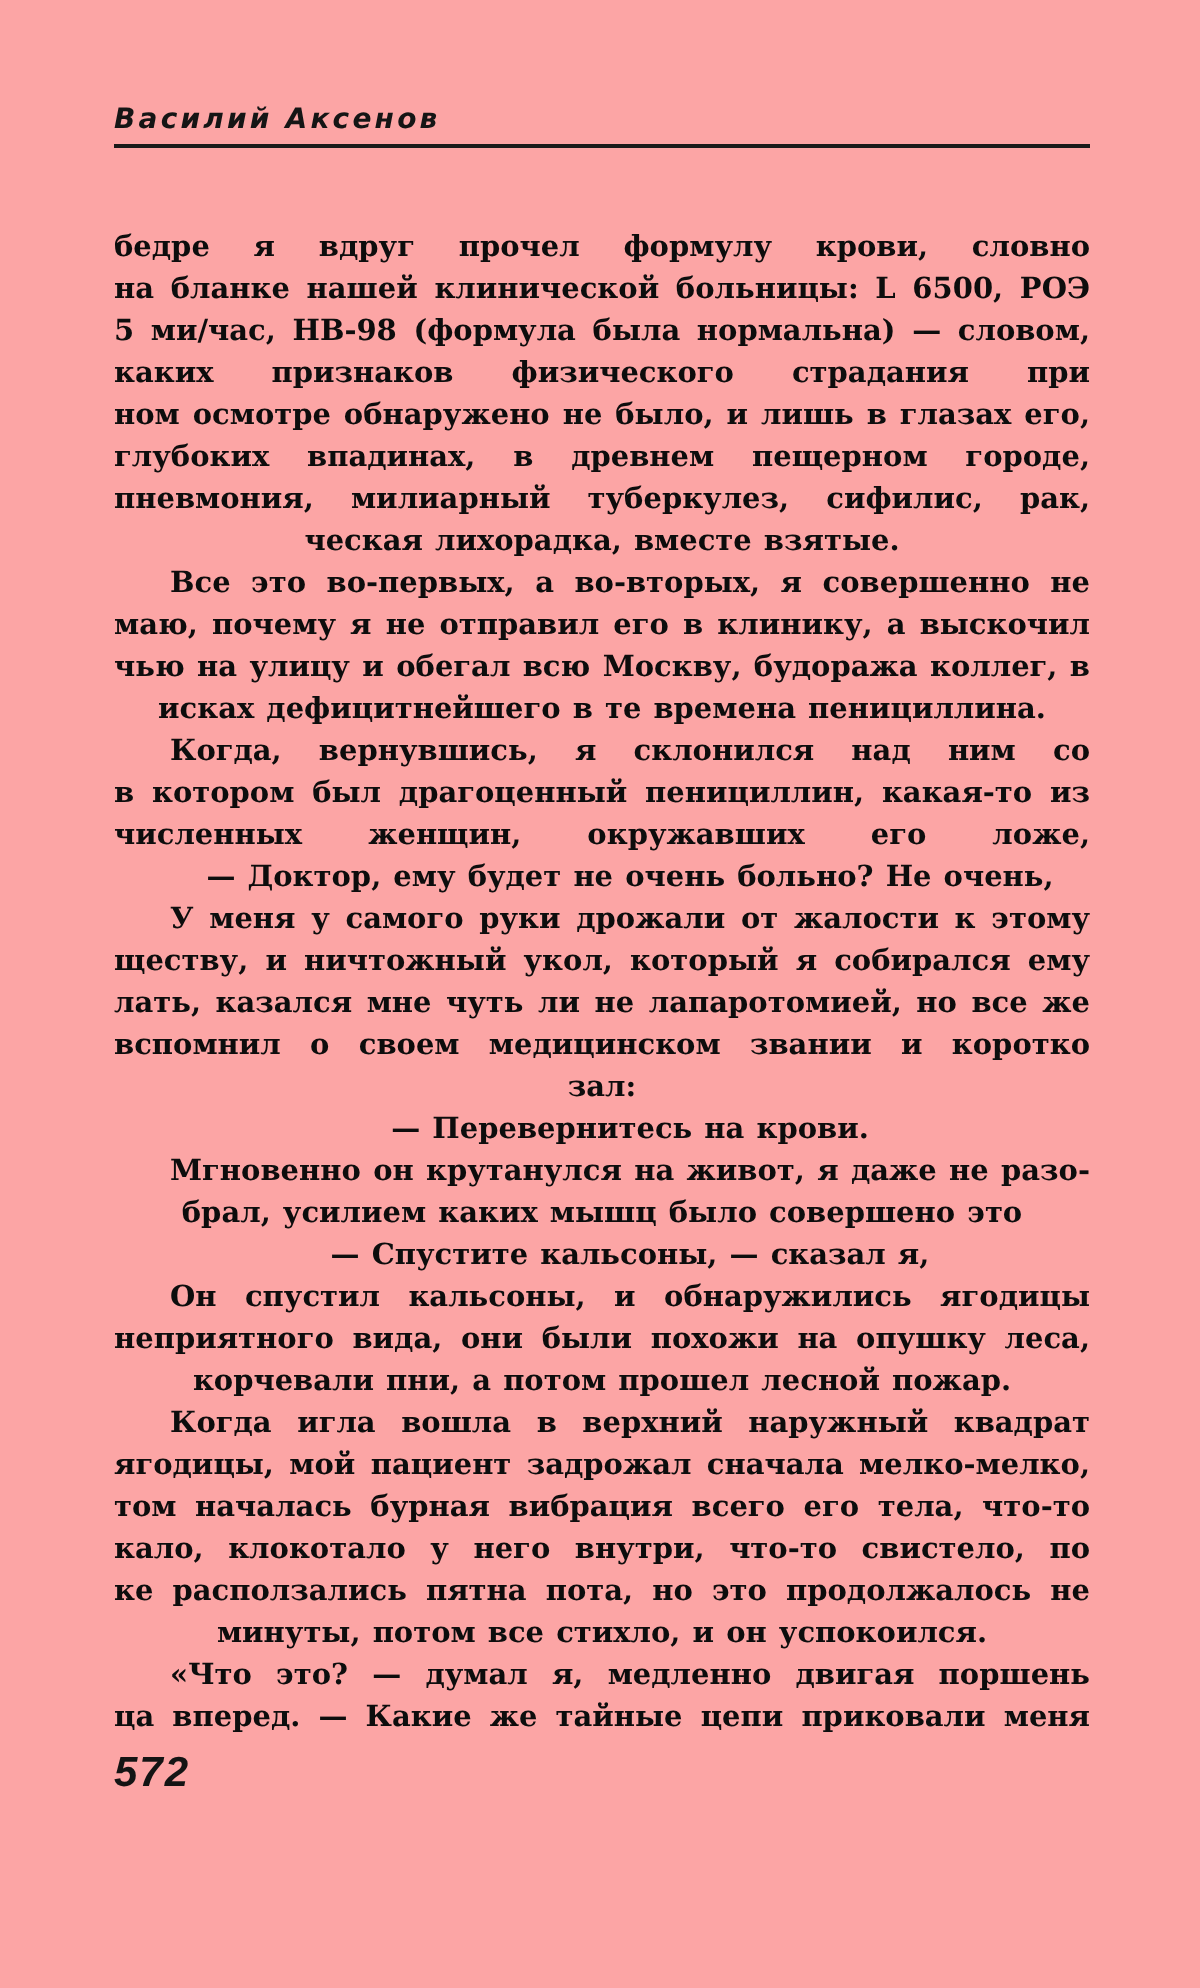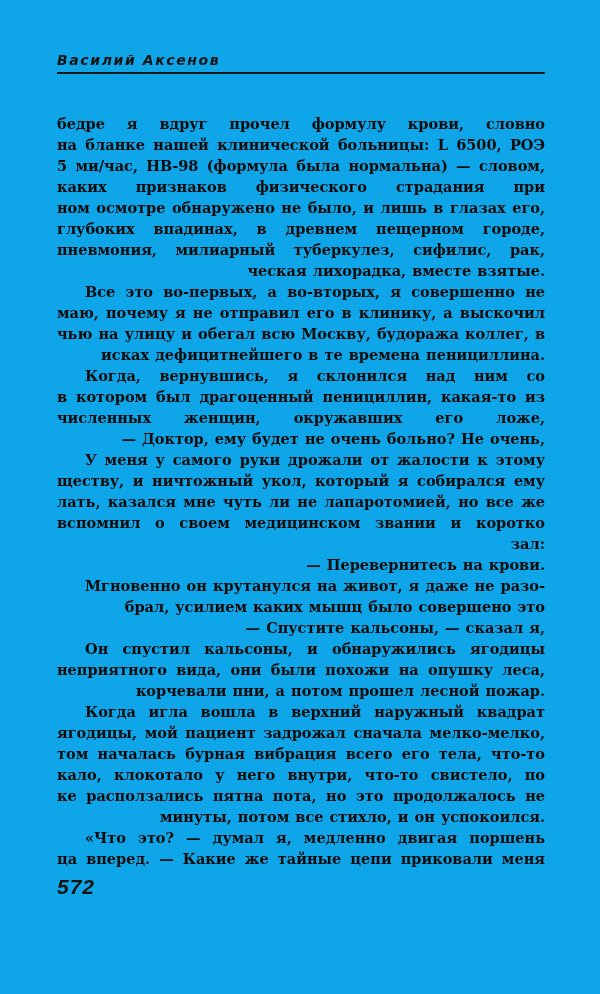--- a/index.html
+++ b/index.html
@@ -10,21 +10,21 @@
   body {
     width: 600px;
     height: 994px;
     overflow: hidden;
   }
   .page {
     box-sizing: border-box;
     width: 600px;
     height: 994px;
     padding: 52px 55px 0 57px;
-    background: #0ea5e9;
+    background: #fca5a5;
     color: #0e0e0e;
   }
   .running-header {
     font-family: "DejaVu Sans", sans-serif;
     font-weight: bold;
     font-style: italic;
     font-size: 14px;
     letter-spacing: 1.6px;
     color: #151515;
     padding-bottom: 3px;
@@ -36,21 +36,21 @@
     font-family: "DejaVu Serif", serif;
     font-weight: bold;
     font-size: 14.5px;
     line-height: 21px;
     color: #0d0d0d;
   }
   .para { margin: 0; }
   .line {
     height: 21px;
     overflow: hidden;
-    text-align: right;
+    text-align: center;
     word-spacing: 1px;
   }
   .line.fill {
     text-align: justify;
     text-align-last: justify;
   }
   .line.indent {
     text-indent: 28px;
   }
   .page-number {

